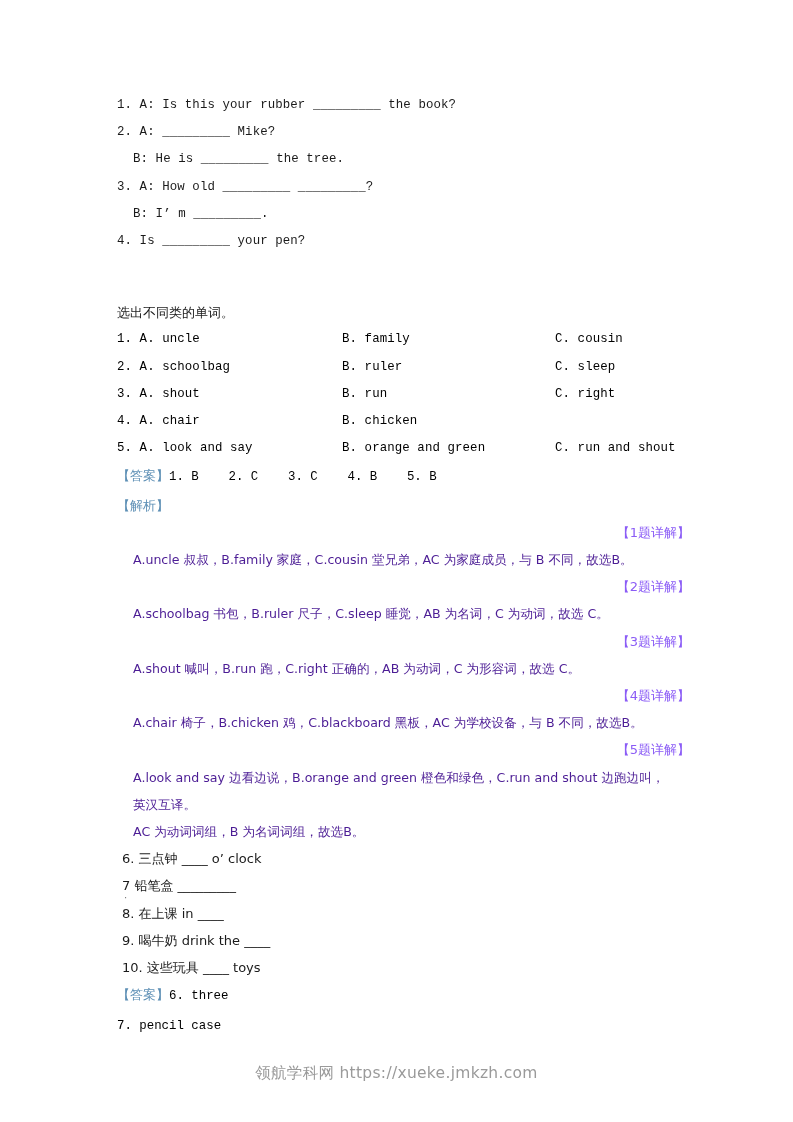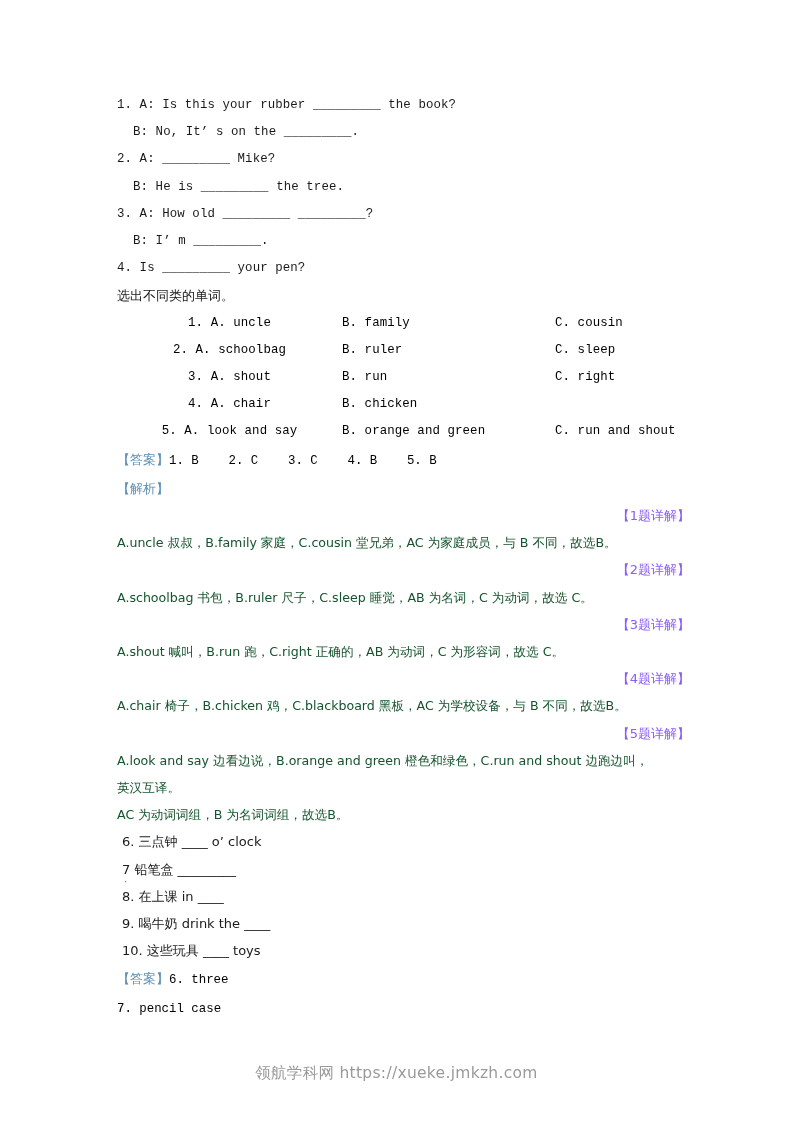--- a/index.html
+++ b/index.html
@@ -52,29 +52,30 @@
   .cn {
     font-family: "DejaVu Sans", sans-serif;
     font-size: 13px;
   }
   .cn-line {
     font-size: 13px;
     line-height: 27.2px;
     white-space: pre;
     padding-left: 7px;
     color: #1a1a1a;
+    margin-top: 44px;
   }
 
   
   .mc-row {
     display: flex;
     line-height: 27.2px;
     padding-left: 7px;
   }
-  .mc-a { width: 225px; flex: 0 0 225px; text-align: center; }
+  .mc-a { width: 225px; flex: 0 0 225px; }
   .mc-b { width: 213px; flex: 0 0 213px; }
   .mc-c { flex: 1 1 auto; }
 
   
   .tag {
     color: #5d8fb5;
   }
   .ans-row {
     padding-left: 7px;
     line-height: 27.2px;
@@ -95,22 +96,23 @@
     color: #8b5cf6;
     white-space: pre;
     text-align: right;
   }
   
   .exp-body {
     padding-left: 7px;
     line-height: 27.2px;
     font-size: 12.6px;
     font-family: "DejaVu Sans", sans-serif;
-    color: #14532d;
-    white-space: pre;
+    color: #4c1d95;
+    white-space: pre;
+    margin-left: 16px;
   }
 
   
   .tr-row {
     padding-left: 12px;
     line-height: 27.2px;
     font-size: 13px;
     font-family: "DejaVu Sans", sans-serif;
     white-space: pre;
     color: #1a1a1a;
@@ -139,21 +141,20 @@
   }
 </style>
 </head>
 <body>
 
 <div class="page">
   <div class="content">
 
     <div>
       <div class="line mono q-line">1. A: Is this your rubber _________ the book?</div>
-      <div class="line mono q-sub">B: No, It’ s on the _________.</div>
       <div class="line mono q-line">2. A: _________ Mike?</div>
       <div class="line mono q-sub">B: He is _________ the tree.</div>
       <div class="line mono q-line">3. A: How old _________ _________?</div>
       <div class="line mono q-sub">B: I’ m _________.</div>
       <div class="line mono q-line">4. Is _________ your pen?</div>
     </div>
 
     <div class="cn-line">选出不同类的单词。</div>
 
     <div>

